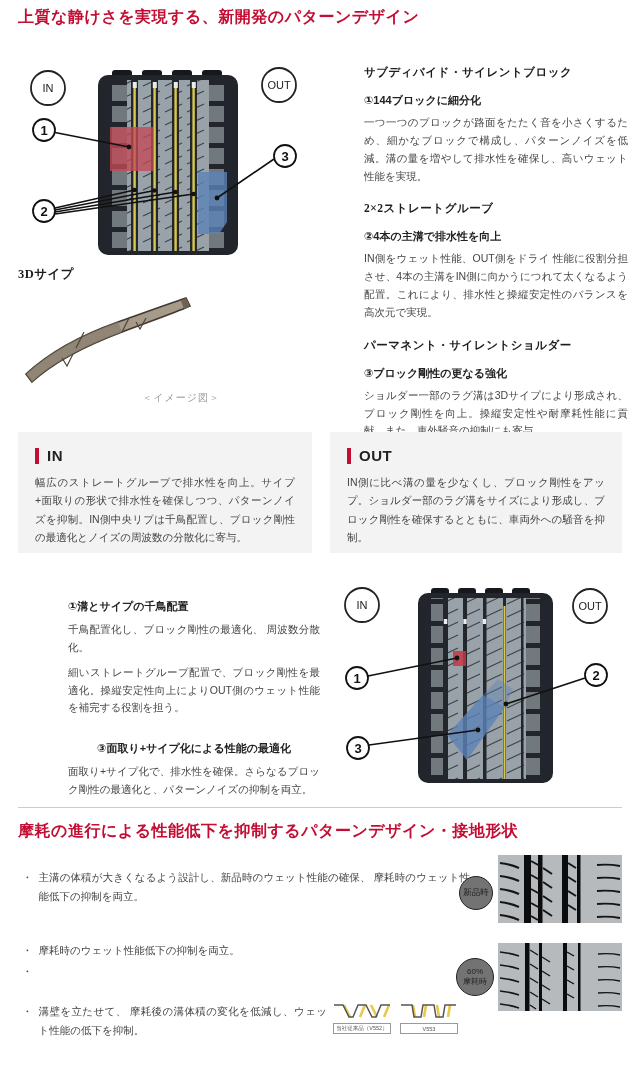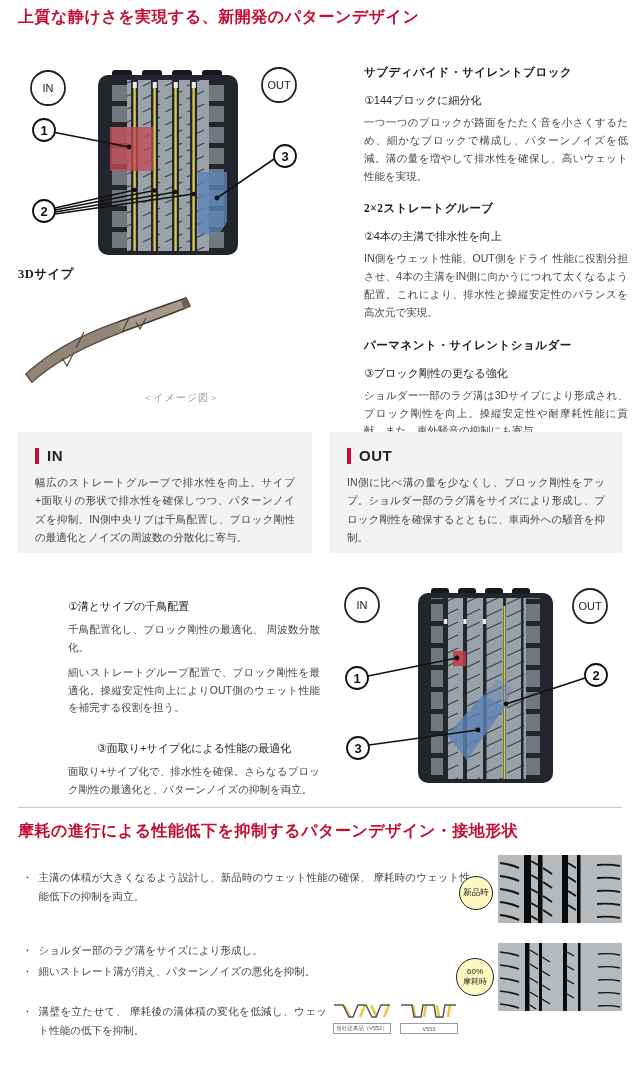--- a/index.html
+++ b/index.html
@@ -2,40 +2,40 @@
 <html><head>
 <meta charset="utf-8">
 <style>
   html,body{margin:0;padding:0;background:#fff;}
   body{width:640px;height:1066px;overflow:hidden;
        font-family:"Liberation Sans","DejaVu Sans",sans-serif;color:#333;}
   .page{position:relative;width:575px;height:1066px;background:#fff;}
   .abs{position:absolute;}
   .sec-title{font-size:16px;font-weight:bold;color:#c30d33;letter-spacing:.5px;}
   .col-heading{font-size:11.5px;font-weight:bold;color:#1d1d1d;letter-spacing:.5px;font-family:Liberation Serif, serif;}
-  .sub-bold{font-size:11px;font-weight:normal;color:#222;}
+  .sub-bold{font-size:11px;font-weight:bold;color:#222;}
   .body-txt{font-size:10.5px;line-height:1.7;color:#444;text-align:justify;}
   .right-col{left:364px;top:60px;width:264px;}
   .right-col .col-heading{margin:16px 0 0;}
   .right-col .sub-bold{margin:13px 0 0;}
   .right-col .body-txt{margin:6px 0 0;}
   .gray-box{background:#f3f3f3;top:432px;height:121px;box-sizing:border-box;padding:15px 17px;}
   .box-title{display:flex;align-items:center;gap:8px;}
   .box-title .bar{width:4px;height:16px;background:#c30d33;}
   .box-title .txt{font-size:15px;font-weight:bold;color:#222;letter-spacing:.5px;}
   .gray-box .body-txt{margin-top:9px;font-size:10.5px;line-height:1.75;}
   .details-col{left:68px;top:584px;width:252px;}
   .details-col .sub-bold{margin:15px 0 0;}
   .details-col .body-txt{margin:7px 0 0;}
   .divider{left:18px;top:807px;width:604px;border-top:1px solid #ccc;height:0;}
   .bullet-row{display:flex;gap:6px;}
   .bullet-row .dot{font-size:10.5px;color:#444;line-height:1.8;}
   .bullet-row .body-txt{line-height:1.8;}
   .caption{font-size:10px;color:#999;letter-spacing:1px;}
-  .fp-circle{position:absolute;border-radius:50%;border:1.5px solid #222;background:#fef9c3;
+  .fp-circle{position:absolute;border-radius:50%;border:1.5px solid #222;background:#737373;
              display:flex;flex-direction:column;align-items:center;justify-content:center;
              text-align:center;color:#222;}
   .fp-circle.new{width:32px;height:32px;font-size:8.5px;}
   .fp-circle.worn{width:36px;height:36px;font-size:8px;line-height:1.2;text-align:right;}
   .profiles{left:333px;top:1001px;display:flex;gap:9px;}
   .profile{display:flex;flex-direction:column;align-items:center;}
   .profile-label{margin-top:2px;width:56px;height:9px;border:1px solid #999;
                  font-size:5.5px;color:#555;display:flex;align-items:center;justify-content:center;
                  white-space:nowrap;overflow:hidden;}
   svg text{font-family:"Liberation Sans","DejaVu Sans",sans-serif;}
@@ -232,25 +232,24 @@
 
   <div class="abs divider"></div>
   <div class="abs sec-title" style="left:18px;top:821px;">摩耗の進行による性能低下を抑制するパターンデザイン・接地形状</div>
 
   <div class="abs bullet-row" style="left:22px;top:868px;width:448px;">
     <span class="dot">・</span>
     <span class="body-txt">主溝の体積が大きくなるよう設計し、新品時のウェット性能の確保、 摩耗時のウェット性能低下の抑制を両立。</span>
   </div>
   <div class="abs bullet-row" style="left:22px;top:941px;width:448px;">
     <span class="dot">・</span>
-    <span class="body-txt">ショルダー部のラグ溝をサイズにより形成し。</span>
+    <span class="body-txt">摩耗時のウェット性能低下の抑制を両立。</span>
   </div>
   <div class="abs bullet-row" style="left:22px;top:962px;width:448px;">
     <span class="dot">・</span>
-    <span class="body-txt">細いストレート溝が消え、パターンノイズの悪化を抑制。</span>
   </div>
   <div class="abs bullet-row" style="left:22px;top:1002px;width:305px;">
     <span class="dot">・</span>
     <span class="body-txt">溝壁を立たせて、 摩耗後の溝体積の変化を低減し、ウェット性能の低下を抑制。</span>
   </div>
 
   <div class="fp-circle new" style="left:459px;top:876px;">
     <span>新品時</span>
   </div>
   <svg class="abs" style="left:498px;top:855px;" width="124" height="68">

